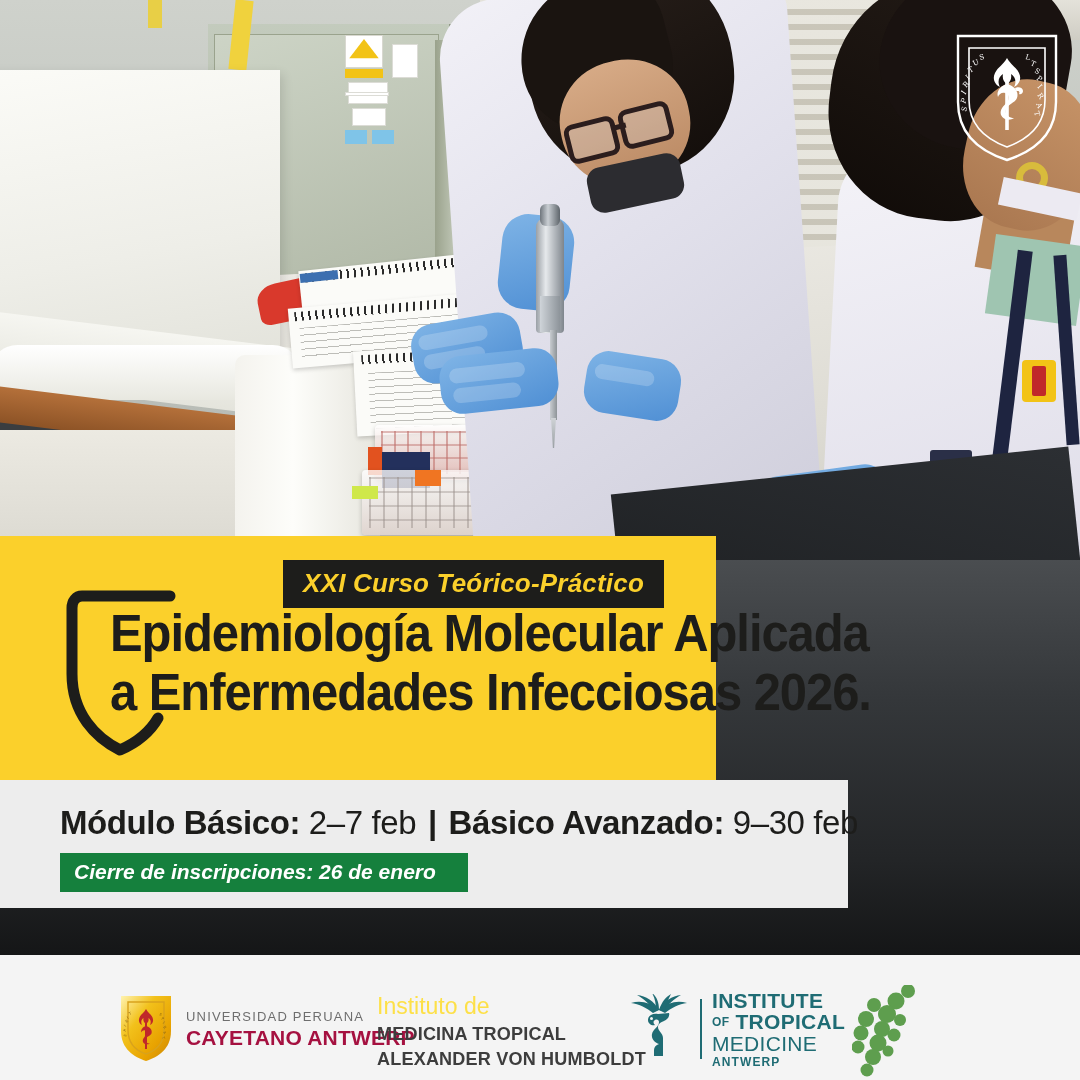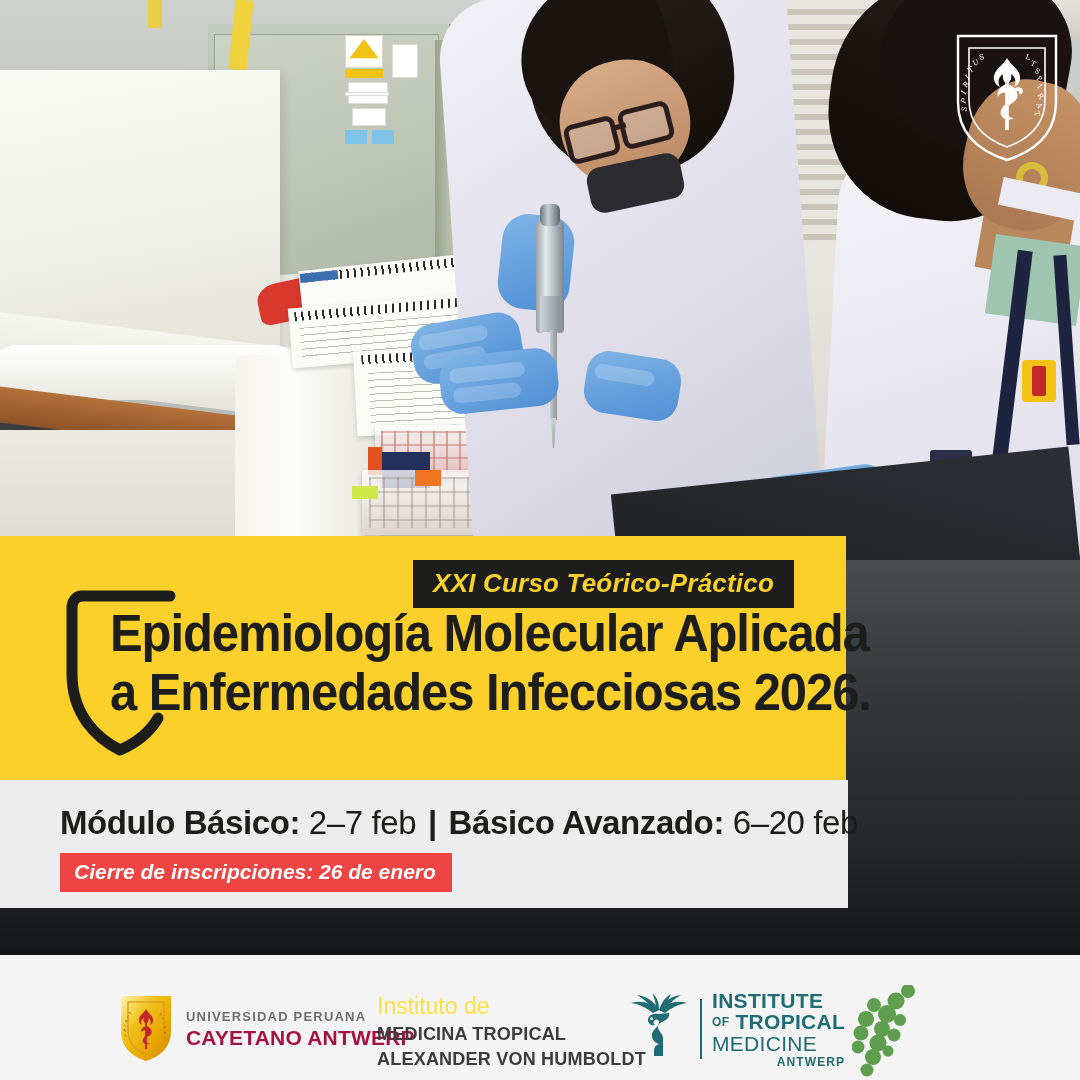--- a/index.html
+++ b/index.html
@@ -158,57 +158,57 @@
 
   
   .darkband { left:0; top:560px; width:1080px; height:400px;
               background:linear-gradient(180deg,#4a4d50 0%,#34373a 35%,#232527 75%,#141516 100%); }
   .darkband2 { left:620px; top:470px; width:460px; height:200px;
                background:linear-gradient(200deg,#2c2f33,#1a1c1e); transform:rotate(-6deg); }
   .chairback { left:330px; top:150px; width:120px; height:160px; border-radius:14px;
                background:linear-gradient(180deg,#6b5a52,#3e332e); }
 
   
-  .yellow-panel { position:absolute; left:0; top:536px; width:846px; height:244px; background:#FBD02B; }
+  .yellow-panel { position:absolute; left:0; top:536px; width:716px; height:244px; background:#FBD02B; }
   .badge-course { position:absolute; right:52px; top:24px; background:#1d1d1b; padding:8px 20px 9px 20px; }
   .badge-course span { color:#FBD02B; font-size:26px; font-weight:bold; font-style:italic;
                        letter-spacing:.2px; white-space:nowrap; font-family:"Liberation Sans",sans-serif; }
   .shield-mark { position:absolute; left:58px; top:46px; width:120px; height:180px; }
   .title-wrap { position:absolute; left:110px; top:68px; width:700px; }
   .title-line { font-size:51px; font-weight:bold; color:#1d1d1b; line-height:1.16;
                 letter-spacing:-1.1px; white-space:nowrap; transform:scaleX(.96); transform-origin:left center; }
 
   
   .gray-panel { position:absolute; left:0; top:780px; width:848px; height:128px; background:#EDEDED; }
   .dates { position:absolute; left:60px; top:24px; font-size:33px; color:#1d1d1b; white-space:nowrap;
            letter-spacing:-.4px; }
   .dates b { font-weight:bold; }
   .dates .sep { font-weight:bold; padding:0 3px; }
-  .badge-close { position:absolute; left:60px; top:73px; background:#ef4444; padding:7px 16px 8px 14px; }
+  .badge-close { position:absolute; left:60px; top:73px; background:#15803d; padding:7px 32px 8px 14px; }
   .badge-close span { color:#fff; font-size:21px; font-weight:bold; font-style:italic; white-space:nowrap; }
 
   
   .footer { position:absolute; left:0; top:955px; width:1080px; height:125px; background:#F4F4F4;
             display:flex; align-items:center; }
   .logo { position:absolute; display:flex; align-items:center; }
   .logo-upch { left:118px; top:993px; gap:12px; }
-  .upch-txt1 { font-size:13px; color:#6e6e6e; letter-spacing:1.2px; font-weight:bold; line-height:1.3; }
+  .upch-txt1 { font-size:13px; color:#6e6e6e; letter-spacing:1.2px; font-weight:normal; line-height:1.3; }
   .upch-txt2 { font-size:21px; color:#A51140; letter-spacing:.2px; font-weight:bold; line-height:1.15; }
   .logo-imt { left:377px; top:992px; flex-direction:column; align-items:flex-start; }
   .imt1 { font-size:23px; color:#fde047; line-height:1.3; }
   .imt2 { font-size:19px; color:#3d3d3d; font-weight:bold; line-height:1.3; letter-spacing:.2px;
           transform:scaleX(.95); transform-origin:left; }
   .logo-itm { left:628px; top:990px; gap:10px; }
   .itm-div { width:2px; height:60px; background:#1F6C74; }
   .itm-txt { color:#1F6C74; line-height:1.02; }
   .itm-l1 { font-size:21px; font-weight:bold; letter-spacing:.3px; }
   .itm-l2 { font-size:21px; font-weight:bold; letter-spacing:.3px; }
   .itm-l2 small { font-size:12px; vertical-align:3px; }
   .itm-l3 { font-size:21px; font-weight:normal; letter-spacing:.3px; }
-  .itm-l4 { font-size:12px; font-weight:bold; letter-spacing:1.1px; margin-top:2px;text-align:right; }
+  .itm-l4 { font-size:12px; font-weight:bold; letter-spacing:1.1px; margin-top:2px; }
   .logo-em { left:852px; top:985px; }
   .em-script { font-family:"DejaVu Serif",serif; font-style:italic; font-size:52px; color:#E0B32C;
                line-height:.9; font-weight:normal; }
   .em-sub { font-family:"DejaVu Serif",serif; font-style:italic; font-size:11px; color:#D9AE33;
             line-height:1.25; margin-top:1px; }
 </style>
 </head>
 <body>
 
 <div id="poster">
@@ -377,21 +377,21 @@
       <div class="title-line">a Enfermedades Infecciosas 2026.</div>
     </div>
   </div>
 
   <div class="gray-panel">
     <div class="dates">
       <b>Módulo Básico:</b>
       <span>2–7 feb</span>
       <span class="sep">|</span>
       <b>Básico Avanzado:</b>
-      <span>6–20 feb</span>
+      <span>9–30 feb</span>
     </div>
     <div class="badge-close">
       <span>Cierre de inscripciones: 26 de enero</span>
     </div>
   </div>
 
   <div class="footer"></div>
 
   <div class="logo logo-upch">
     <span>

